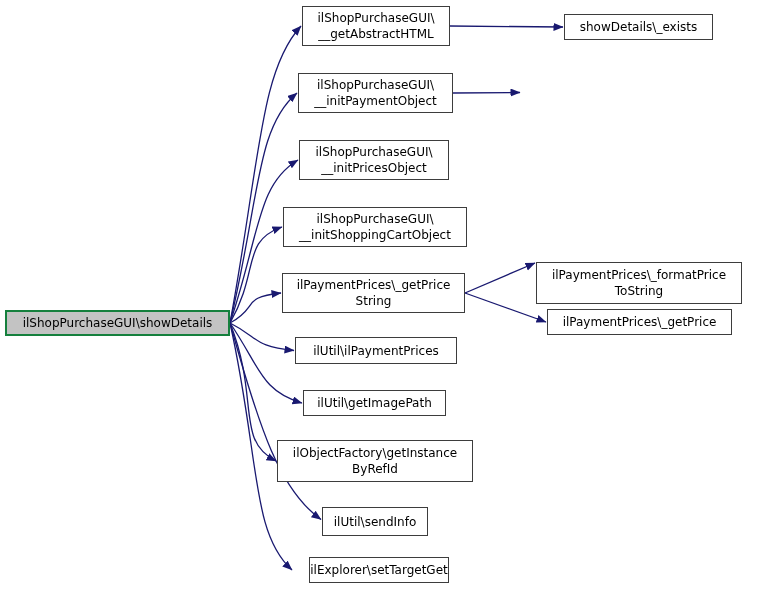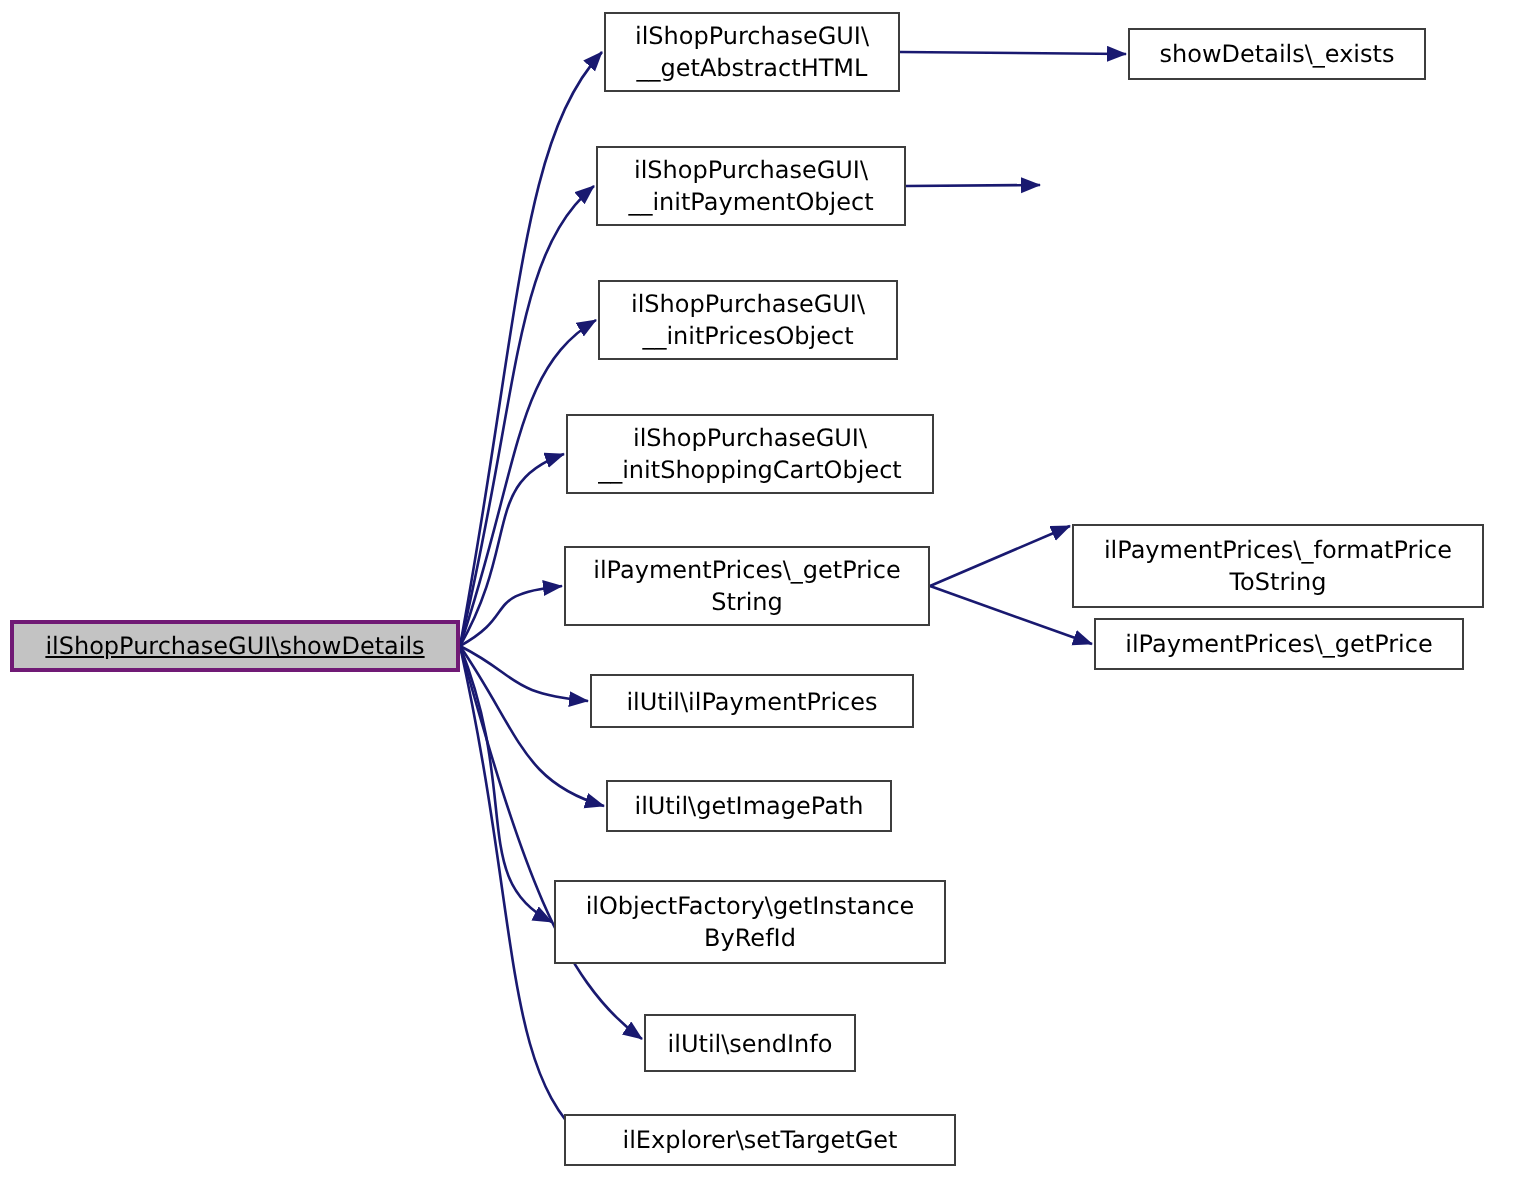--- a/index.html
+++ b/index.html
@@ -25,23 +25,22 @@
     white-space: pre-line;
     background: #ffffff;
     border: 1px solid #3d3d3d;
     color: #000000;
     font-size: 12px;
     line-height: 16px;
     cursor: pointer;
   }
   .node.main {
     background: #c3c3c3;
-    border: 2px solid #701a75;
+    border: 2px solid #15803d;
     cursor: default;
-    text-decoration: underline;
   }
 </style>
 </head>
 <body>
 
 <div id="diagram">
 
   <svg id="edge-layer" width="763" height="589">
     <defs>
       <marker id="arrow" markerWidth="12" markerHeight="10" refX="9.5" refY="4" orient="auto" markerUnits="userSpaceOnUse">
@@ -74,20 +73,20 @@
 __initPricesObject</div>
   <div class="node" style="left:283px; top:207px; width:184px; height:40px;">ilShopPurchaseGUI\
 __initShoppingCartObject</div>
   <div class="node" style="left:282px; top:273px; width:183px; height:40px;">ilPaymentPrices\_getPrice
 String</div>
   <div class="node" style="left:295px; top:337px; width:162px; height:27px;">ilUtil\ilPaymentPrices</div>
   <div class="node" style="left:277px; top:440px; width:196px; height:42px;">ilObjectFactory\getInstance
 ByRefId</div>
   <div class="node" style="left:303px; top:390px; width:143px; height:26px;">ilUtil\getImagePath</div>
   <div class="node" style="left:322px; top:507px; width:106px; height:29px;">ilUtil\sendInfo</div>
-  <div class="node" style="left:282px; top:557px; width:196px; height:26px;">ilExplorer\setTargetGet</div>
+  <div class="node" style="left:309px; top:557px; width:140px; height:26px;">ilExplorer\setTargetGet</div>
 
   <div class="node" style="left:564px; top:14px;  width:149px; height:26px;">showDetails\_exists</div>
   <div class="node" style="left:536px; top:242px; width:206px; height:42px;margin-top:20px;">ilPaymentPrices\_formatPrice
 ToString</div>
   <div class="node" style="left:547px; top:309px; width:185px; height:26px;">ilPaymentPrices\_getPrice</div>
 
 </div>
 
 </body></html>

